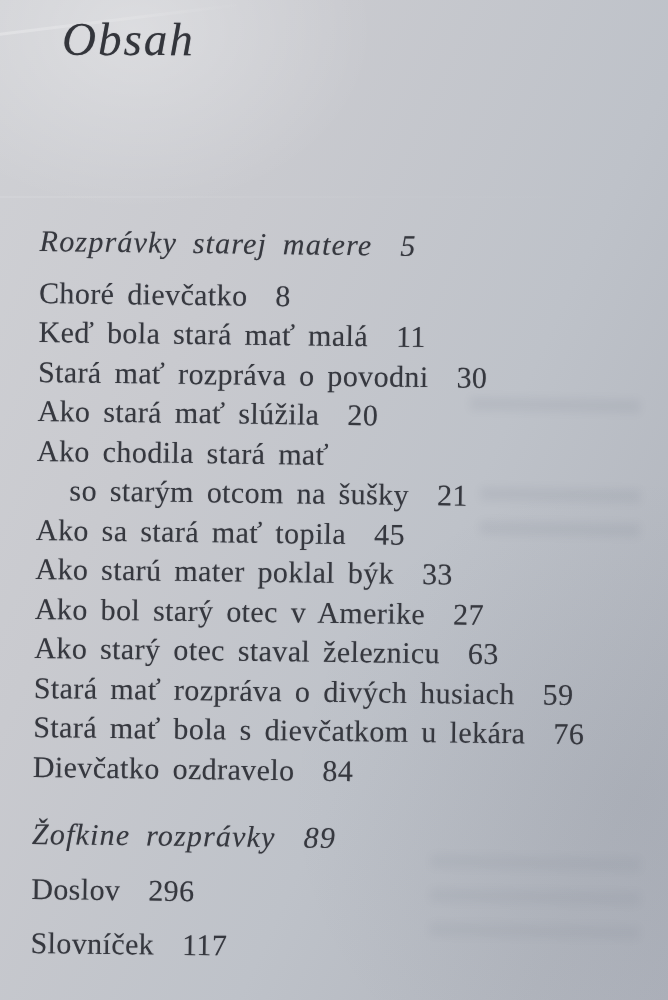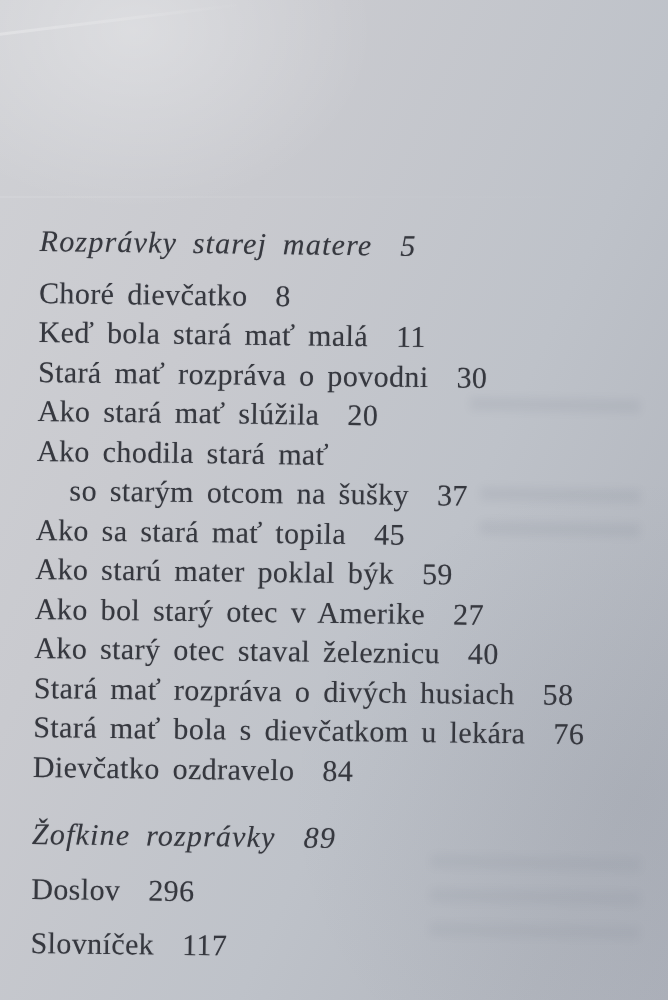--- a/index.html
+++ b/index.html
@@ -102,34 +102,35 @@
   .g3 { left: 430px; top: 856px; width: 210px; height: 90px; transform: rotate(1deg); opacity: 0.05; }
 </style>
 </head>
 <body>
 
 <div class="page">
   <div class="sheen"></div>
   <div class="crease"></div>
   <div class="crease2"></div>
 
+  <h1 class="title">Obsah</h1>
 
   <div class="toc" id="toc">
       <div class="row section after-small"><span class="t">Rozprávky starej matere</span><span class="n">5</span></div>
       <div class="row"><span class="t">Choré dievčatko</span><span class="n">8</span></div>
       <div class="row"><span class="t">Keď bola stará mať malá</span><span class="n">11</span></div>
       <div class="row"><span class="t">Stará mať rozpráva o povodni</span><span class="n">30</span></div>
       <div class="row"><span class="t">Ako stará mať slúžila</span><span class="n">20</span></div>
       <div class="row"><span class="t">Ako chodila stará mať</span></div>
-      <div class="row indent"><span class="t">so starým otcom na šušky</span><span class="n">37</span></div>
+      <div class="row indent"><span class="t">so starým otcom na šušky</span><span class="n">21</span></div>
       <div class="row"><span class="t">Ako sa stará mať topila</span><span class="n">45</span></div>
-      <div class="row"><span class="t">Ako starú mater poklal býk</span><span class="n">59</span></div>
+      <div class="row"><span class="t">Ako starú mater poklal býk</span><span class="n">33</span></div>
       <div class="row"><span class="t">Ako bol starý otec v Amerike</span><span class="n">27</span></div>
-      <div class="row"><span class="t">Ako starý otec staval železnicu</span><span class="n">40</span></div>
-      <div class="row"><span class="t">Stará mať rozpráva o divých husiach</span><span class="n">58</span></div>
+      <div class="row"><span class="t">Ako starý otec staval železnicu</span><span class="n">63</span></div>
+      <div class="row"><span class="t">Stará mať rozpráva o divých husiach</span><span class="n">59</span></div>
       <div class="row"><span class="t">Stará mať bola s dievčatkom u lekára</span><span class="n">76</span></div>
       <div class="row"><span class="t">Dievčatko ozdravelo</span><span class="n">84</span></div>
       <div class="row section gap-large"><span class="t">Žofkine rozprávky</span><span class="n">89</span></div>
       <div class="row gap-medium"><span class="t">Doslov</span><span class="n">296</span></div>
       <div class="row gap-medium"><span class="t">Slovníček</span><span class="n">117</span></div>
     </div>
 
   <div class="ghost g1"></div>
   <div class="ghost g2"></div>
   <div class="ghost g3"></div>

